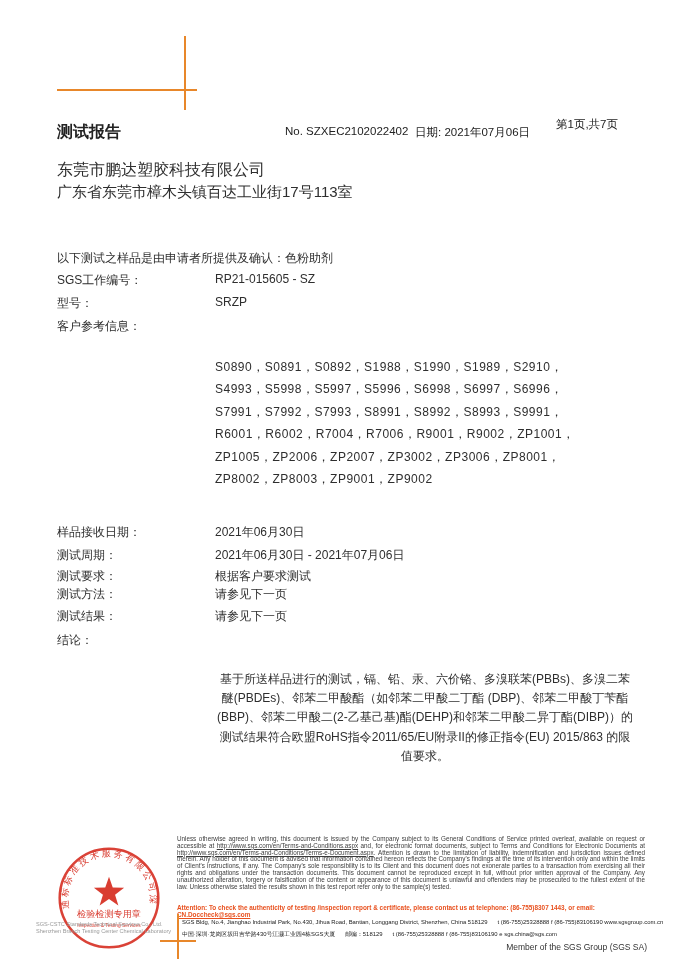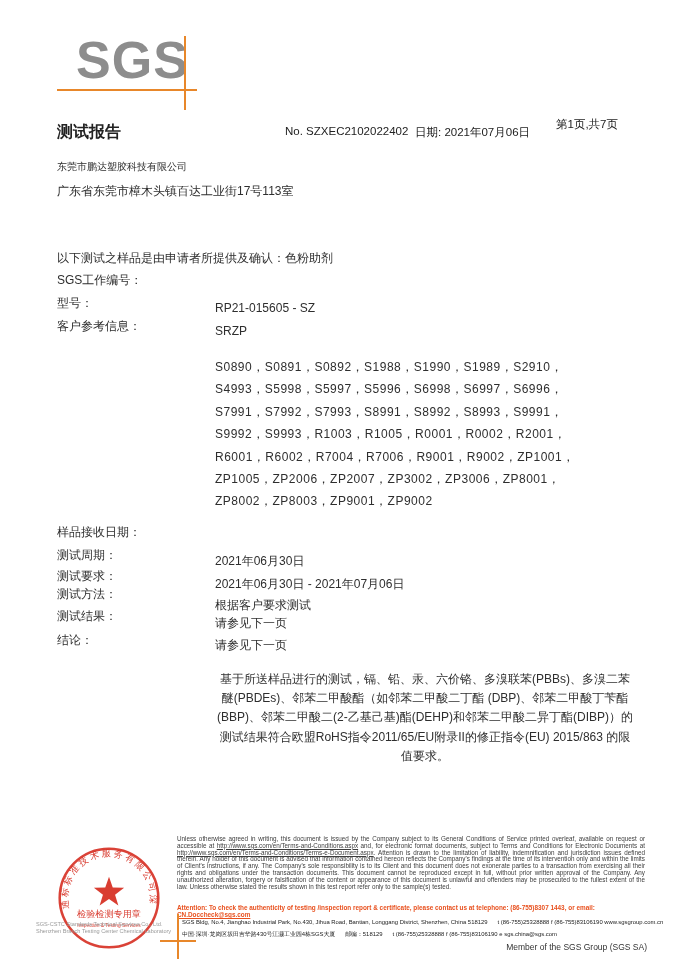--- a/index.html
+++ b/index.html
@@ -11,29 +11,29 @@
   .logo-text { position:absolute; left:76px; top:34px; font-size:52px; font-weight:bold; color:#8d8d8d; letter-spacing:1px; line-height:1; }
   .logo-hline { position:absolute; left:57px; top:89px; width:140px; height:2px; background:#e8872a; }
   .logo-vline { position:absolute; left:184px; top:36px; width:2px; height:74px; background:#e8872a; }
 
   
   .hdr-title { position:absolute; left:57px; top:122px; font-size:16px; font-weight:bold; color:#222; }
   .hdr-no   { position:absolute; left:237px; top:125px; font-size:11.5px; color:#222;padding-left:48px; }
   .hdr-date { position:absolute; left:415px; top:125px; font-size:11.5px; color:#222; }
   .hdr-page { position:absolute; left:556px; top:117px; font-size:11.5px; color:#222; }
 
-  .applicant-name { position:absolute; left:57px; top:160px; font-size:10px; color:#2e2e2e;text-align:right; }
-  .applicant-addr { position:absolute; left:57px; top:183px; font-size:12px; color:#2e2e2e; }
+  .applicant-name { position:absolute; left:57px; top:160px; font-size:16px; color:#2e2e2e;text-align:right; }
+  .applicant-addr { position:absolute; left:57px; top:183px; font-size:15px; color:#2e2e2e; }
 
   .statement { position:absolute; left:57px; top:250px; font-size:12px; color:#2e2e2e; }
 
   .rows { position:absolute; left:57px; top:0; width:575px; height:721px; }
   .row { position:absolute; left:0; width:575px; font-size:12px; color:#2e2e2e; }
   .row .lbl { position:absolute; left:0; top:0; white-space:nowrap; }
-  .row .val { position:absolute; left:158px; top:0; white-space:nowrap;margin-top:29px; }
+  .row .val { position:absolute; left:158px; top:0; white-space:nowrap; }
   .row .val-block { position:absolute; left:158px; top:0; width:420px;margin-top:38px; }
   .ref-line { height:22.4px; line-height:22.4px; white-space:nowrap; letter-spacing:0.5px; }
   .conclusion-text { width:414px; line-height:19.2px; white-space:normal; text-align:center; }
 
   
   .fineprint { position:absolute; left:177px; top:836px; width:468px; font-size:6.3px; line-height:6.8px; text-align:justify; color:#3c3c3c; }
   .fineprint a.url { color:#3c3c3c; text-decoration:underline; }
   .attention { position:absolute; left:177px; top:904px; width:468px; font-size:6.4px; line-height:7px; font-weight:bold; color:#e8501e; }
   .attention .email { text-decoration:underline; }
   .addr-block { position:absolute; left:178px; top:917px; width:468px; border-left:1px solid #555; padding-left:3px; }
@@ -47,21 +47,20 @@
 
   
   .crop-v { position:absolute; left:177px; top:914px; width:1.5px; height:45px; background:#e8872a; }
   .crop-h { position:absolute; left:160px; top:940px; width:36px; height:1.5px; background:#e8872a; }
 </style>
 </head>
 <body>
 
 <div class="page">
 
-  <div class="logo-text">SGS</div>
   <div class="logo-hline"></div>
   <div class="logo-vline"></div>
 
   <div class="hdr-title">测试报告</div>
   <div class="hdr-no">No. SZXEC2102022402</div>
   <div class="hdr-date">日期: 2021年07月06日</div>
   <div class="hdr-page">第1页,共7页</div>
 
   <div class="applicant-name">东莞市鹏达塑胶科技有限公司</div>
   <div class="applicant-addr">广东省东莞市樟木头镇百达工业街17号113室</div>
@@ -76,21 +75,20 @@
     <div class="row" style="top:295px">
       <span class="lbl">型号：</span>
       <span class="val">SRZP</span>
     </div>
     <div class="row" style="top:318px">
       <span class="lbl">客户参考信息：</span>
       <div class="val-block">
         <div class="ref-line">S0890，S0891，S0892，S1988，S1990，S1989，S2910，</div>
         <div class="ref-line">S4993，S5998，S5997，S5996，S6998，S6997，S6996，</div>
         <div class="ref-line">S7991，S7992，S7993，S8991，S8992，S8993，S9991，</div>
-        <div class="ref-line">S9992，S9993，R1003，R1005，R0001，R0002，R2001，</div>
         <div class="ref-line">R6001，R6002，R7004，R7006，R9001，R9002，ZP1001，</div>
         <div class="ref-line">ZP1005，ZP2006，ZP2007，ZP3002，ZP3006，ZP8001，</div>
         <div class="ref-line">ZP8002，ZP8003，ZP9001，ZP9002</div>
       </div>
     </div>
     <div class="row" style="top:524px">
       <span class="lbl">样品接收日期：</span>
       <span class="val">2021年06月30日</span>
     </div>
     <div class="row" style="top:547px">

